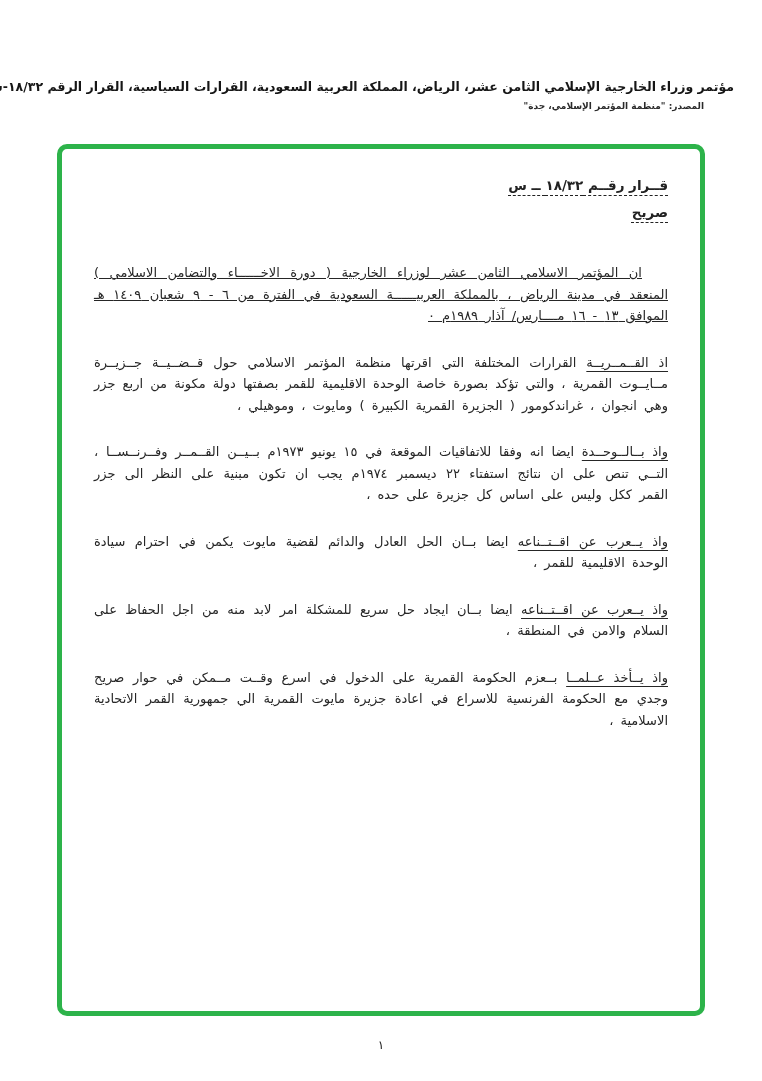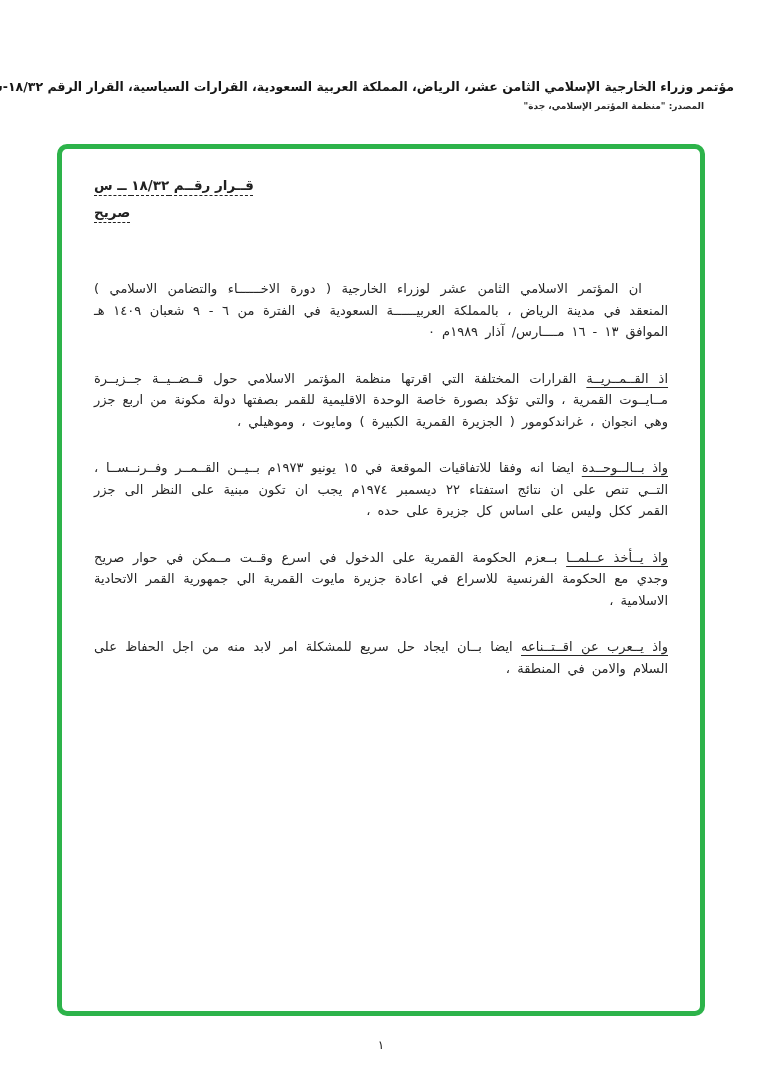--- a/index.html
+++ b/index.html
@@ -37,23 +37,23 @@
     width: 648px;
     height: 872px;
     margin: 32px auto 0 auto;
     border: 5px solid #2db34a; 
     border-radius: 10px;
     padding: 26px 32px 18px 32px;
     background: #ffffff;
     overflow: hidden;
   }
   .doc-title {
-    text-align: left;
+    text-align: right;
     color: #222222;
-    margin-bottom: 56px;
+    margin-bottom: 40px;
   }
   .doc-title .t-line {
     display: block;
     margin-bottom: 7px;
     line-height: 20px;
   }
   .doc-title .t-line > span {
     font-size: 13.5px;
     font-weight: bold;
     letter-spacing: 1px;
@@ -67,21 +67,21 @@
     font-size: 13px;
     line-height: 21.5px;
     color: #262626;
     text-align: justify;
     text-align-last: right;
     word-spacing: 3px;
     letter-spacing: 0.2px;
     margin-bottom: 25px;
   }
   .para:last-child { margin-bottom: 0; }
-  .para.indent { text-indent: 26px; }
+  .para.indent { text-indent: 26px; text-decoration: underline; }
   .para .lead {
     text-decoration: underline;
     text-underline-offset: 4px;
     text-decoration-thickness: 1px;
   }
   .page-number {
     text-align: center;
     font-size: 12px;
     color: #222222;
     margin-top: 22px;
@@ -100,20 +100,21 @@
 
   <div class="green-box" style="border-color: rgb(45, 179, 74);">
     <div class="doc-title">
       <span class="t-line"><span>قــرار رقــم ١٨/٣٢ ــ س</span></span>
       <span class="t-line"><span>صريح</span></span>
     </div>
     <div class="paragraphs">
         <p class="para indent"><span>ان المؤتمر الاسلامي الثامن عشر لوزراء الخارجية ( دورة الاخــــــاء والتضامن الاسلامي ) المنعقد في مدينة الرياض ، بالمملكة العربيــــــة السعودية في الفترة من ٦ - ٩ شعبان ١٤٠٩ هـ الموافق ١٣ - ١٦ مــــارس/ آذار ١٩٨٩م ٠</span></p>
         <p class="para"><span class="lead">اذ القــمــريــة</span><span> القرارات المختلفة التي اقرتها منظمة المؤتمر الاسلامي حول قــضــيــة جــزيــرة مــايــوت القمرية ، والتي تؤكد بصورة خاصة الوحدة الاقليمية للقمر بصفتها دولة مكونة من اربع جزر وهي انجوان ، غراندكومور ( الجزيرة القمرية الكبيرة ) ومايوت ، وموهيلي ،</span></p>
         <p class="para"><span class="lead">واذ بــالــوحــدة</span><span> ايضا انه وفقا للاتفاقيات الموقعة في ١٥ يونيو ١٩٧٣م بــيــن القــمــر وفــرنــســا ، التــي تنص على ان نتائج استفتاء ٢٢ ديسمبر ١٩٧٤م يجب ان تكون مبنية على النظر الى جزر القمر ككل وليس على اساس كل جزيرة على حده ،</span></p>
+        <p class="para"><span class="lead">واذ يــعرب عن اقــتــناعه</span><span> ايضا بــان الحل العادل والدائم لقضية مايوت يكمن في احترام سيادة الوحدة الاقليمية للقمر ،</span></p>
+        <p class="para"><span class="lead">واذ يــعرب عن اقــتــناعه</span><span> ايضا بــان ايجاد حل سريع للمشكلة امر لابد منه من اجل الحفاظ على السلام والامن في المنطقة ،</span></p>
         <p class="para"><span class="lead">واذ يــأخذ عــلمــا</span><span> بــعزم الحكومة القمرية على الدخول في اسرع وقــت مــمكن في حوار صريح وجدي مع الحكومة الفرنسية للاسراع في اعادة جزيرة مايوت القمرية الي جمهورية القمر الاتحادية الاسلامية ،</span></p>
-        <p class="para"><span class="lead">واذ يــعرب عن اقــتــناعه</span><span> ايضا بــان ايجاد حل سريع للمشكلة امر لابد منه من اجل الحفاظ على السلام والامن في المنطقة ،</span></p>
       </div>
   </div>
 
   <div class="page-number">١</div>
 
 </div>
 
 </body></html>

